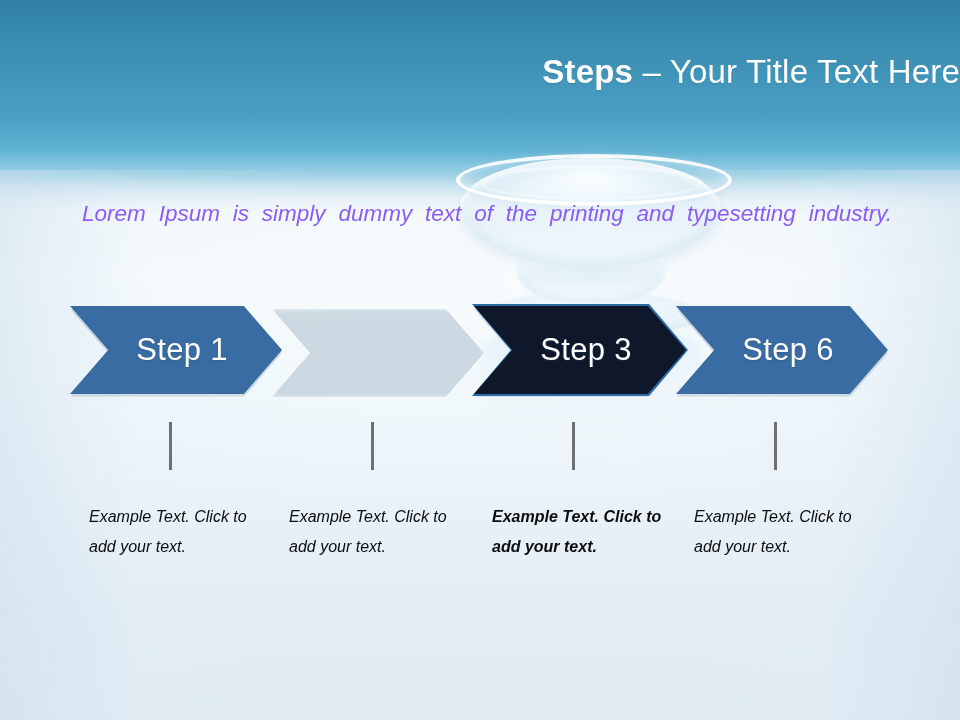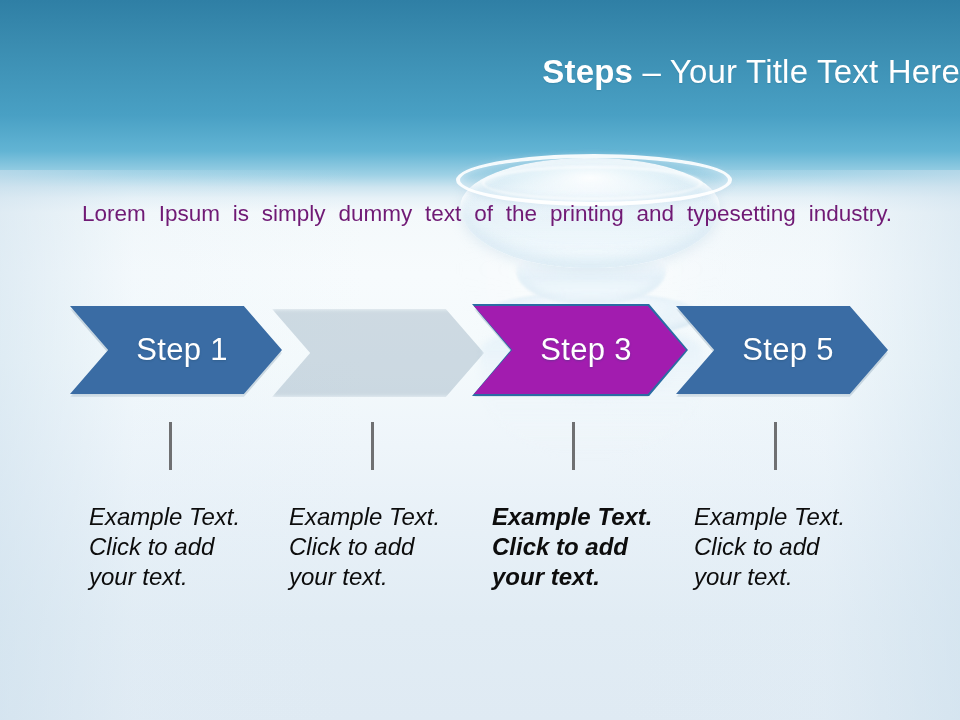--- a/index.html
+++ b/index.html
@@ -168,23 +168,24 @@
   }
   .title .t-strong { font-weight: bold; }
   .title .t-rest   { font-weight: normal; }
 
   
   .lead {
     position: absolute;
     left: 82px;
     top: 196px;
     width: 810px;
+    font-style: italic;
     font-size: 22.5px;
     line-height: 35px;
-    color: #701a75;
+    color: #8b5cf6;
     text-align: justify;
     text-justify: inter-word;
   }
   .lead::after { content: ""; display: inline-block; width: 100%; }
 
   
   .steps-row {
     position: absolute;
     left: 0;
     top: 306px;
@@ -196,21 +197,21 @@
     top: 0;
     width: 212px;
     height: 88px;
     display: flex;
     align-items: center;
     justify-content: center;
     -webkit-clip-path: polygon(0 0, 82% 0, 100% 50%, 82% 100%, 0 100%, 18% 50%);
     clip-path: polygon(0 0, 82% 0, 100% 50%, 82% 100%, 0 100%, 18% 50%);
   }
   .chev-dark  { background: #3a6ca4; }
-  .chev-light { background: #a21caf; }
+  .chev-light { background: #0f172a; }
 
   
   .chev-border {
     position: absolute;
     top: -2px;
     width: 216px;
     height: 92px;
     background: #2b6ca3;
     -webkit-clip-path: polygon(0 0, 82% 0, 100% 50%, 82% 100%, 0 100%, 18% 50%);
     clip-path: polygon(0 0, 82% 0, 100% 50%, 82% 100%, 0 100%, 18% 50%);
@@ -245,21 +246,21 @@
     height: 48px;
     background: #6f7072;
   }
 
   
   .caption {
     position: absolute;
     top: 502px;
     width: 175px;
     font-style: italic;
-    font-size: 24px;
+    font-size: 16px;
     line-height: 30px;
     color: #0d0d0d;
   }
   .caption.is-bold { font-weight: bold; }
 </style>
 </head>
 <body>
 
 <div id="slide">
 
@@ -291,21 +292,21 @@
       <span class="chev-label">Step 1</span>
     </div>
 
 
     <div class="chev-border" style="left:472px"></div>
     <div class="chev chev-light" style="left:474px">
       <span class="chev-label">Step 3</span>
     </div>
 
     <div class="chev chev-dark" style="left:676px">
-      <span class="chev-label">Step 5</span>
+      <span class="chev-label">Step 6</span>
     </div>
   </div>
 
   <div class="tick" style="left:169px"></div>
   <div class="tick" style="left:371px"></div>
   <div class="tick" style="left:572px"></div>
   <div class="tick" style="left:774px"></div>
 
   <div class="caption" style="left:89px">Example Text. Click  to add your text.</div>
   <div class="caption" style="left:289px">Example Text. Click  to add your text.</div>

